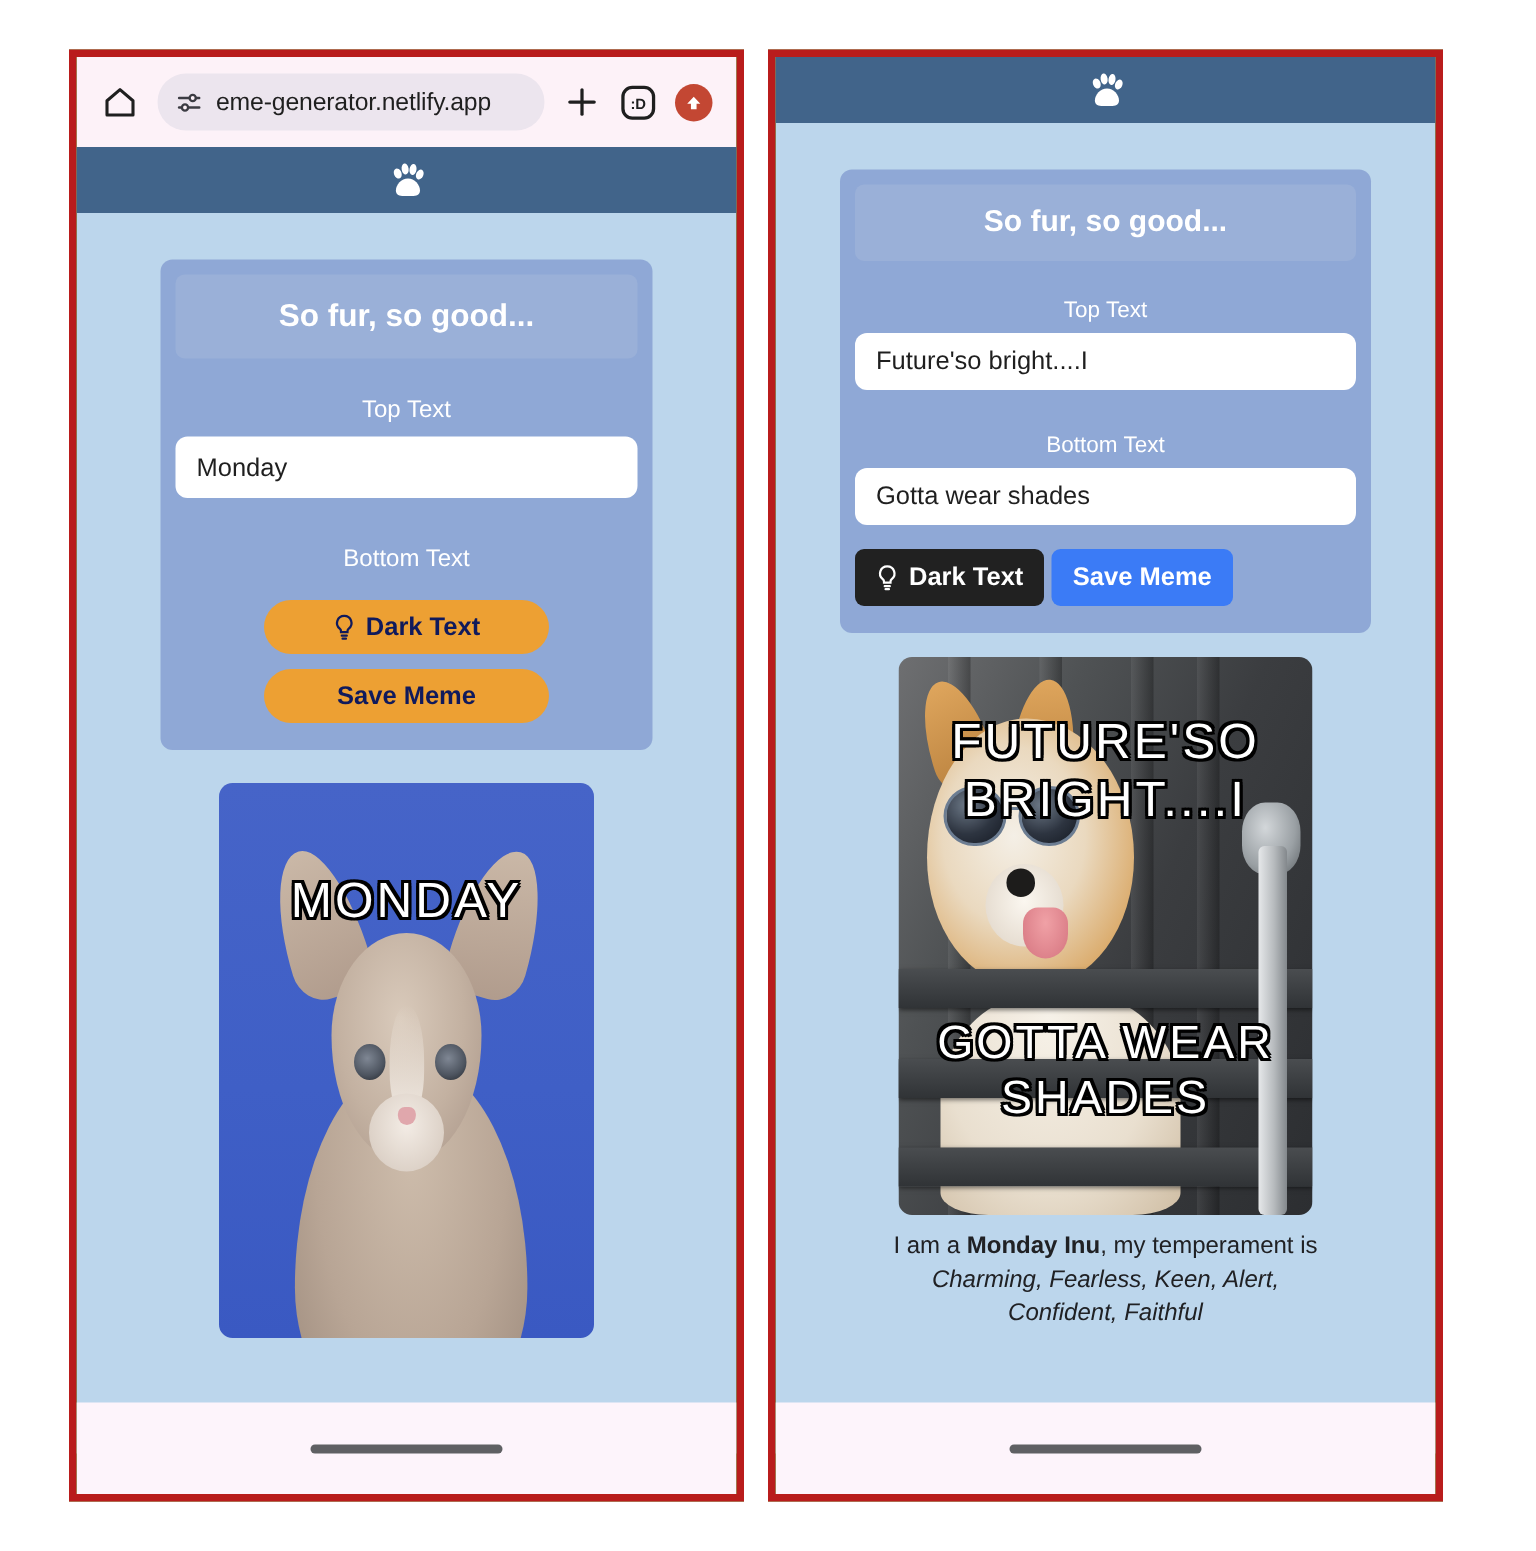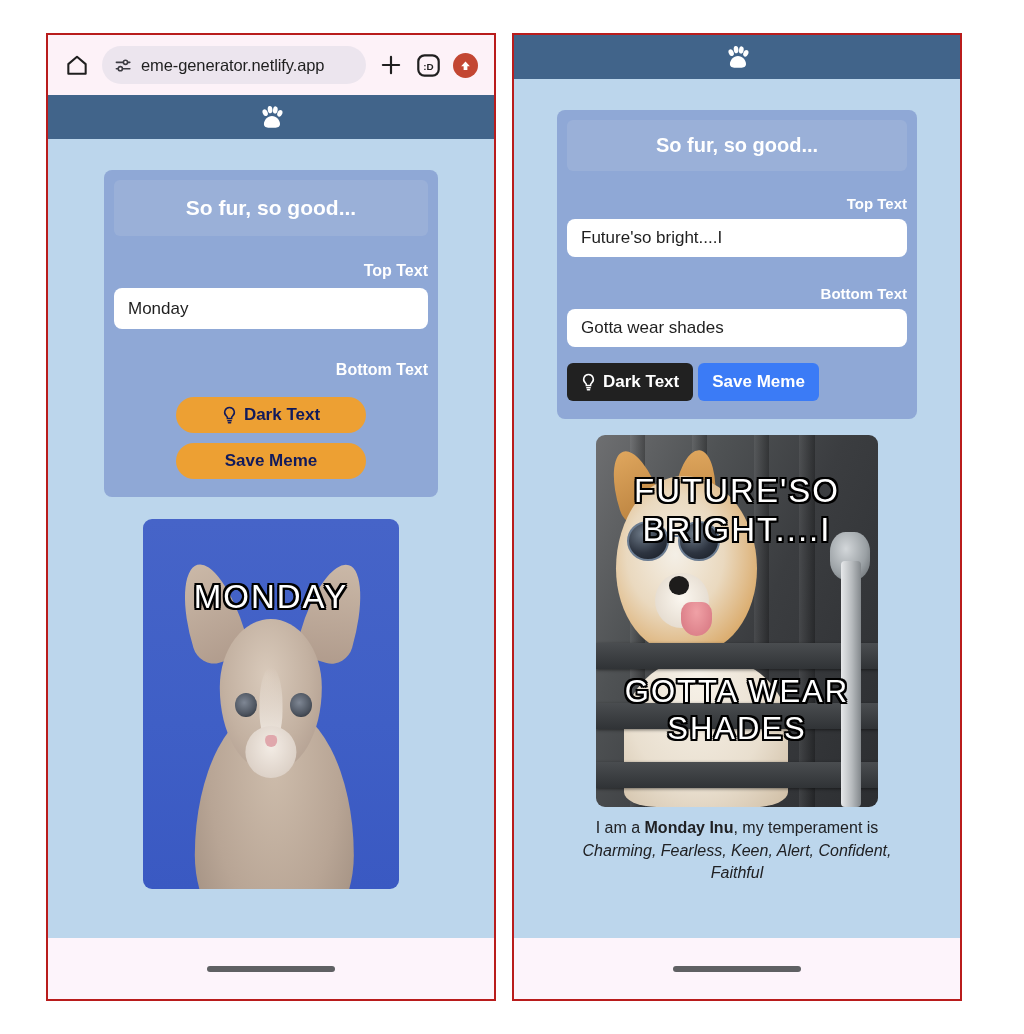--- a/index.html
+++ b/index.html
@@ -12,21 +12,21 @@
   }
   .stage {
     position: relative;
     width: 1024px; height: 1034px;
     background: #ffffff;
   }
 
   
   .phone {
     position: absolute;
-    border: 2px solid #b91c1c;
+    border: 5px solid #b91c1c;
     background: #4d7c0f;
     overflow: hidden;
   }
   #phone-left  { left: 46px;  top: 33px; width: 450px; height: 968px; }
   #phone-right { left: 512px; top: 33px; width: 450px; height: 968px; }
 
   
   .browser-bar {
     height: 60px;
     background: #fdf2f8;
@@ -83,23 +83,23 @@
     padding: 10px 10px 18px 10px;
   }
   .title-banner {
     background: #9ab0d8;
     border-radius: 6px;
     text-align: center;
     color: #ffffff;
     font-weight: bold;
   }
   .field-label {
-    text-align: right;
+    text-align: center;
     color: #ffffff;
-    font-weight: bold;
+    font-weight: normal;
   }
   .text-input {
     display: block;
     width: 100%;
     background: #ffffff;
     border: none;
     border-radius: 8px;
     color: #1f1f1f;
     font-family: "Liberation Sans", sans-serif;
     outline: none;

